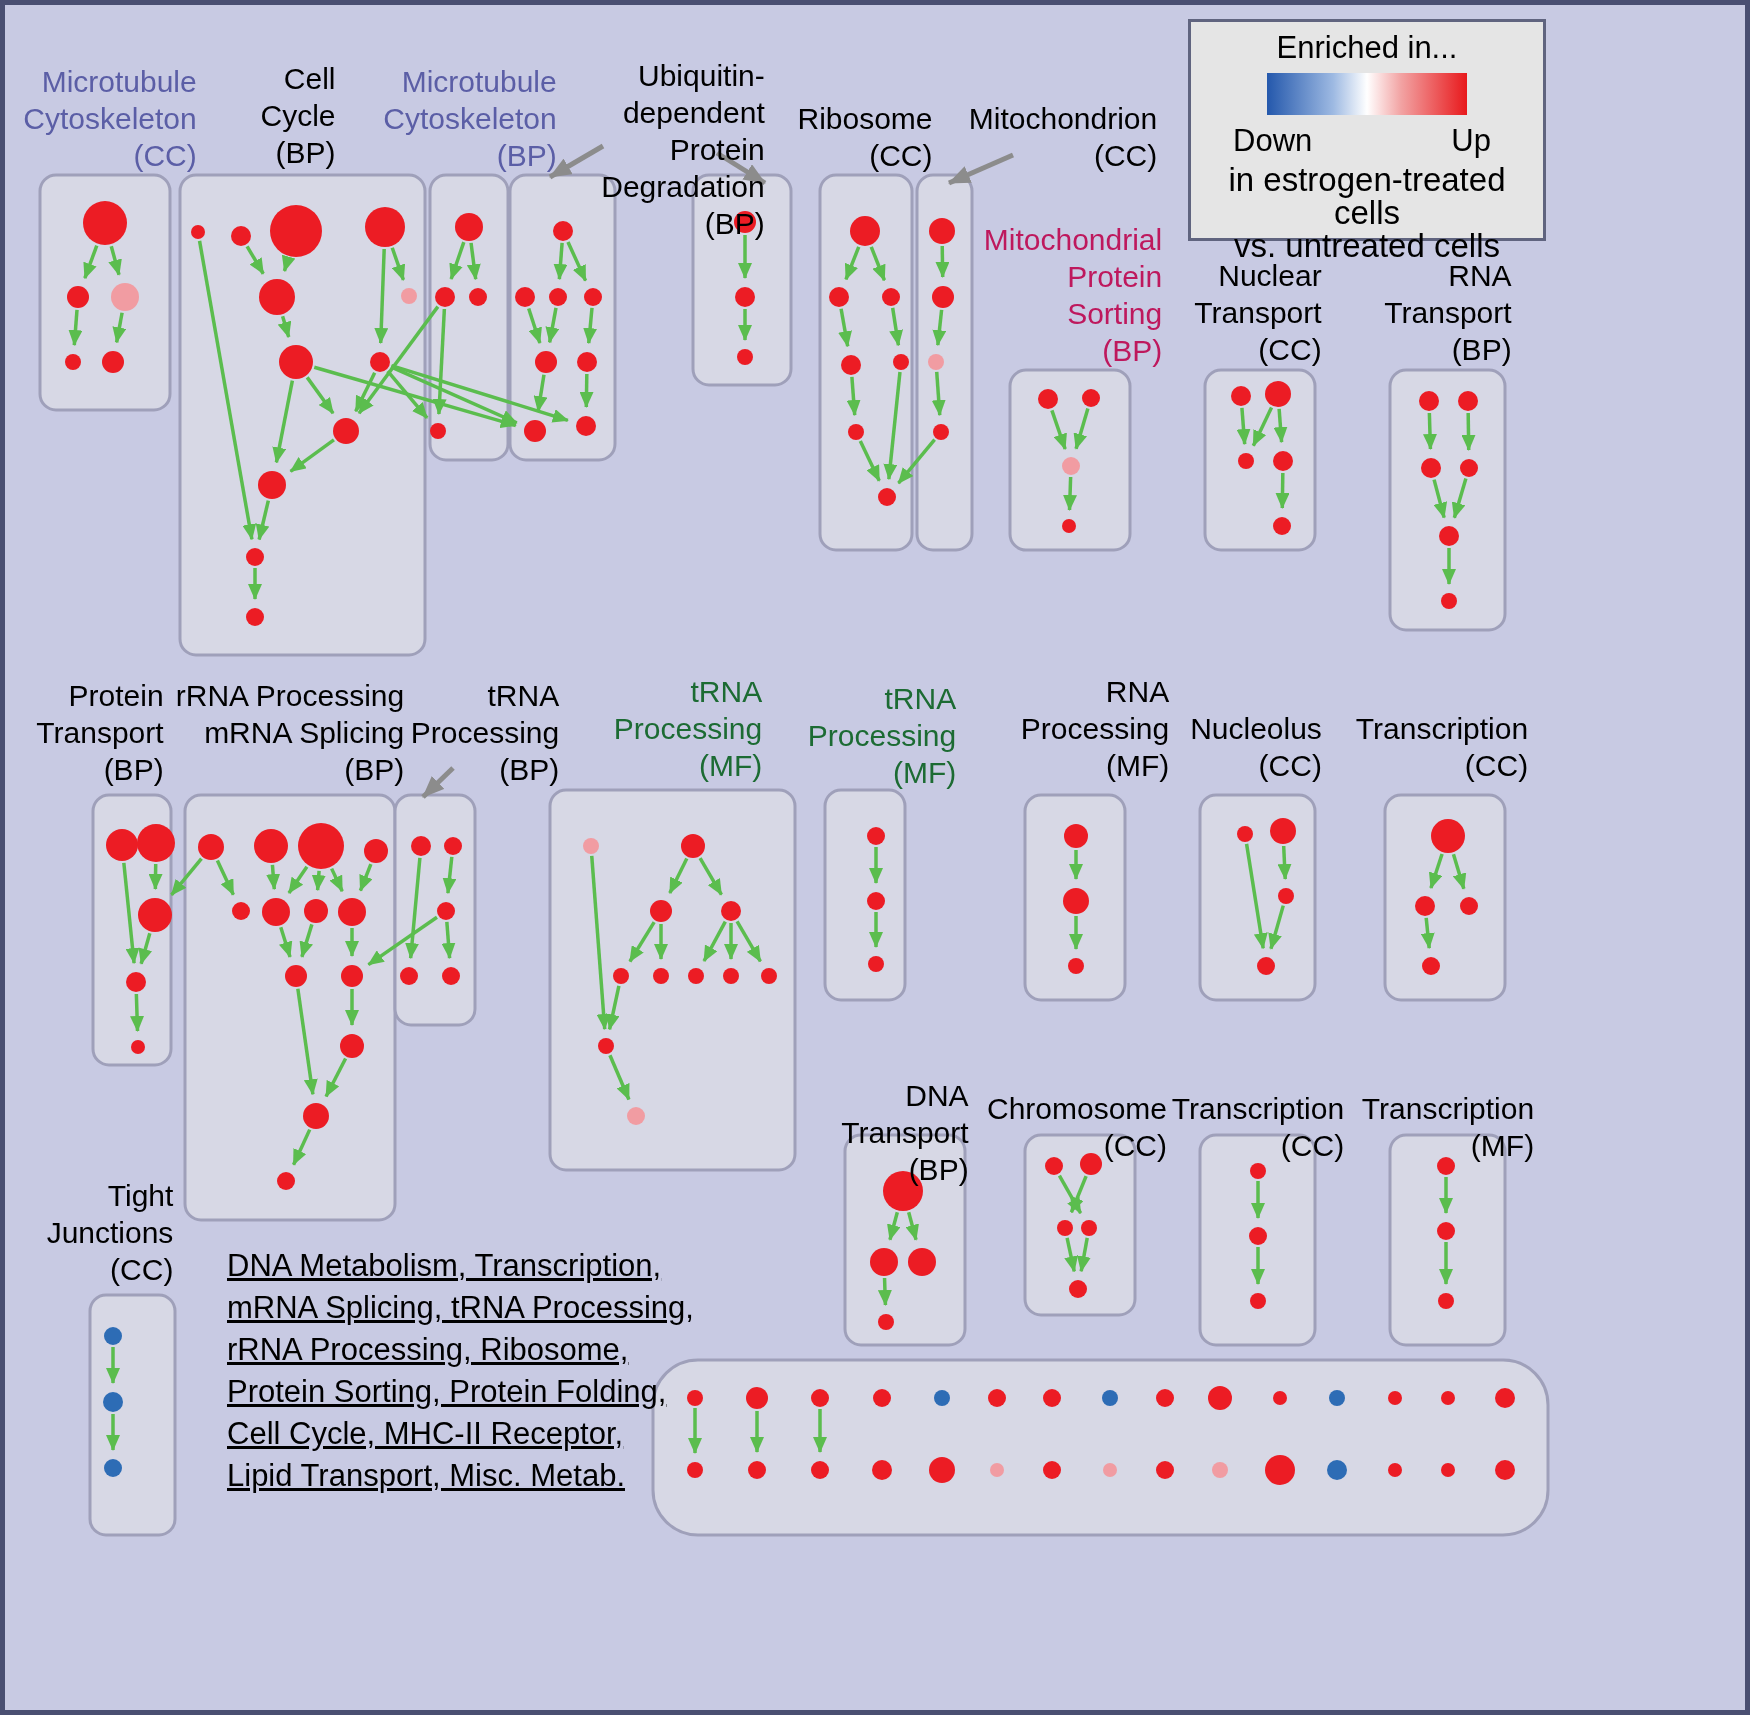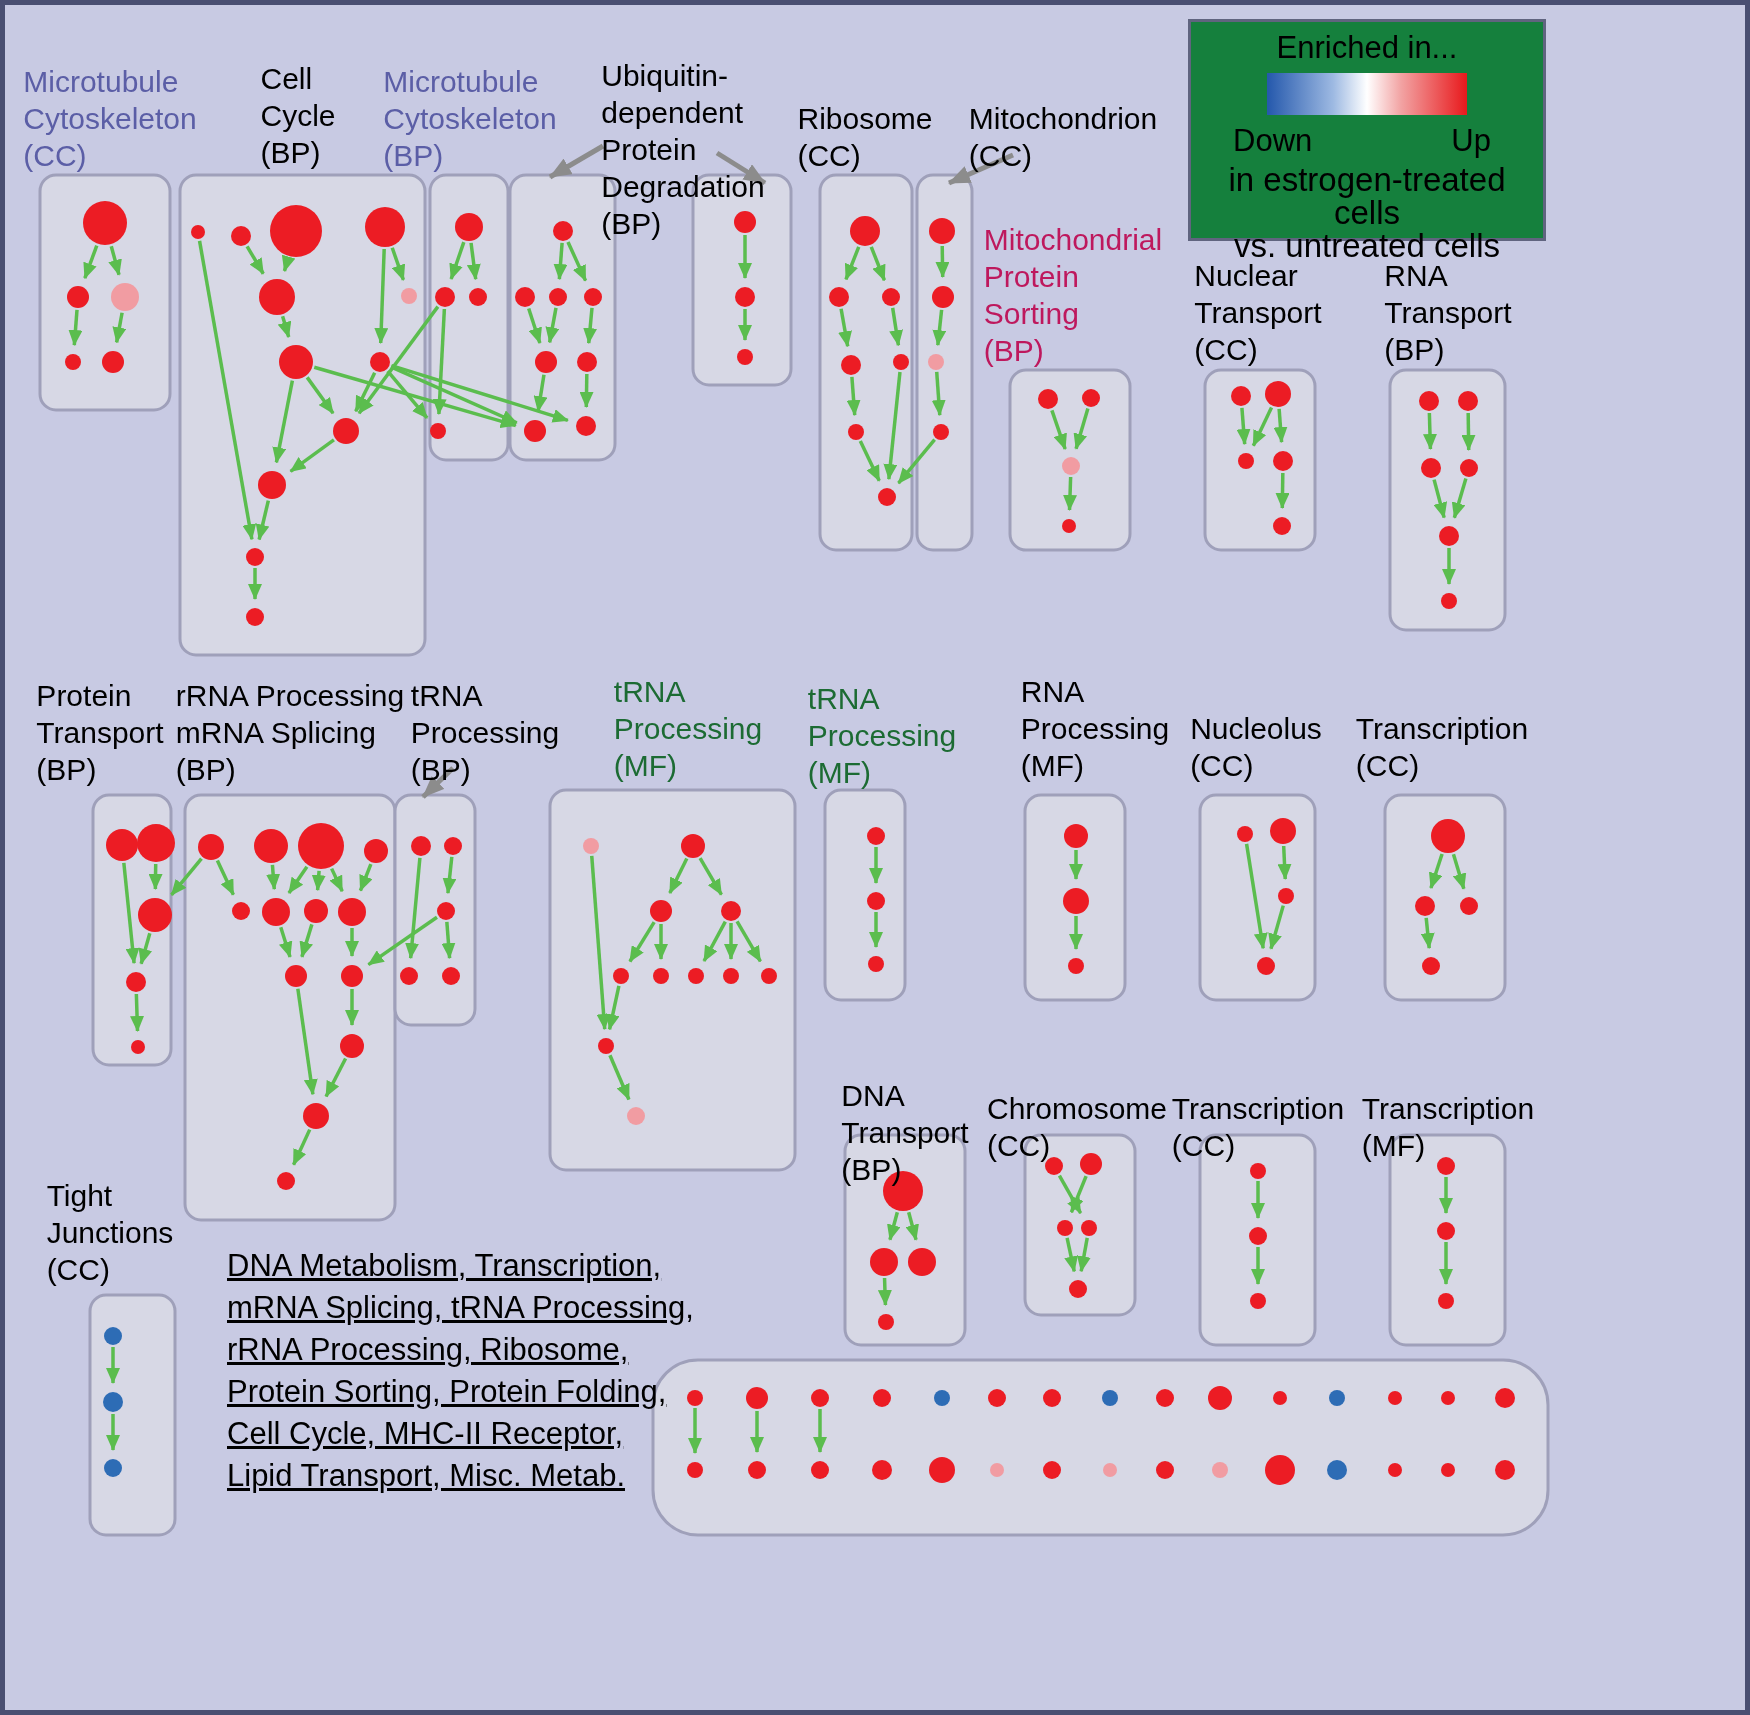--- a/index.html
+++ b/index.html
@@ -4,31 +4,31 @@
 <style>
   html,body{margin:0;padding:0;background:#c8cae3;}
   .figure{
     position:relative;width:1750px;height:1715px;
     background:#c8cae3;border:5px solid #4a4f72;box-sizing:border-box;
     font-family:"Liberation Sans",sans-serif;overflow:hidden;
   }
   #graph-svg{position:absolute;left:0;top:0;}
   .cluster-label{
     position:absolute;transform:translateX(-50%);
-    text-align:left;font-size:30px;line-height:37px;
+    text-align:right;font-size:30px;line-height:37px;
     white-space:pre-line;color:#000;
   }
   .misc-text{
     position:absolute;font-size:31px;line-height:42px;color:#000;
     white-space:pre-line;
     text-decoration:underline;
   }
   .legend{
     position:absolute;left:1183px;top:14px;width:358px;height:222px;
-    border:3px solid #60647f;box-sizing:border-box;background:#15803d;
+    border:3px solid #60647f;box-sizing:border-box;background:#e5e5e5;
   }
   .legend-title{font-size:31px;text-align:center;margin-top:8px;color:#000;}
   .legend-bar{
     width:200px;height:42px;margin:7px auto 0 auto;
     background:linear-gradient(to right,#2458ac 0%,#9db9e2 33%,#ffffff 50%,#f2a3a3 67%,#e8191c 100%);
   }
   .legend-row{
     display:flex;justify-content:space-between;
     padding:8px 52px 0 42px;font-size:31px;color:#000;
   }

